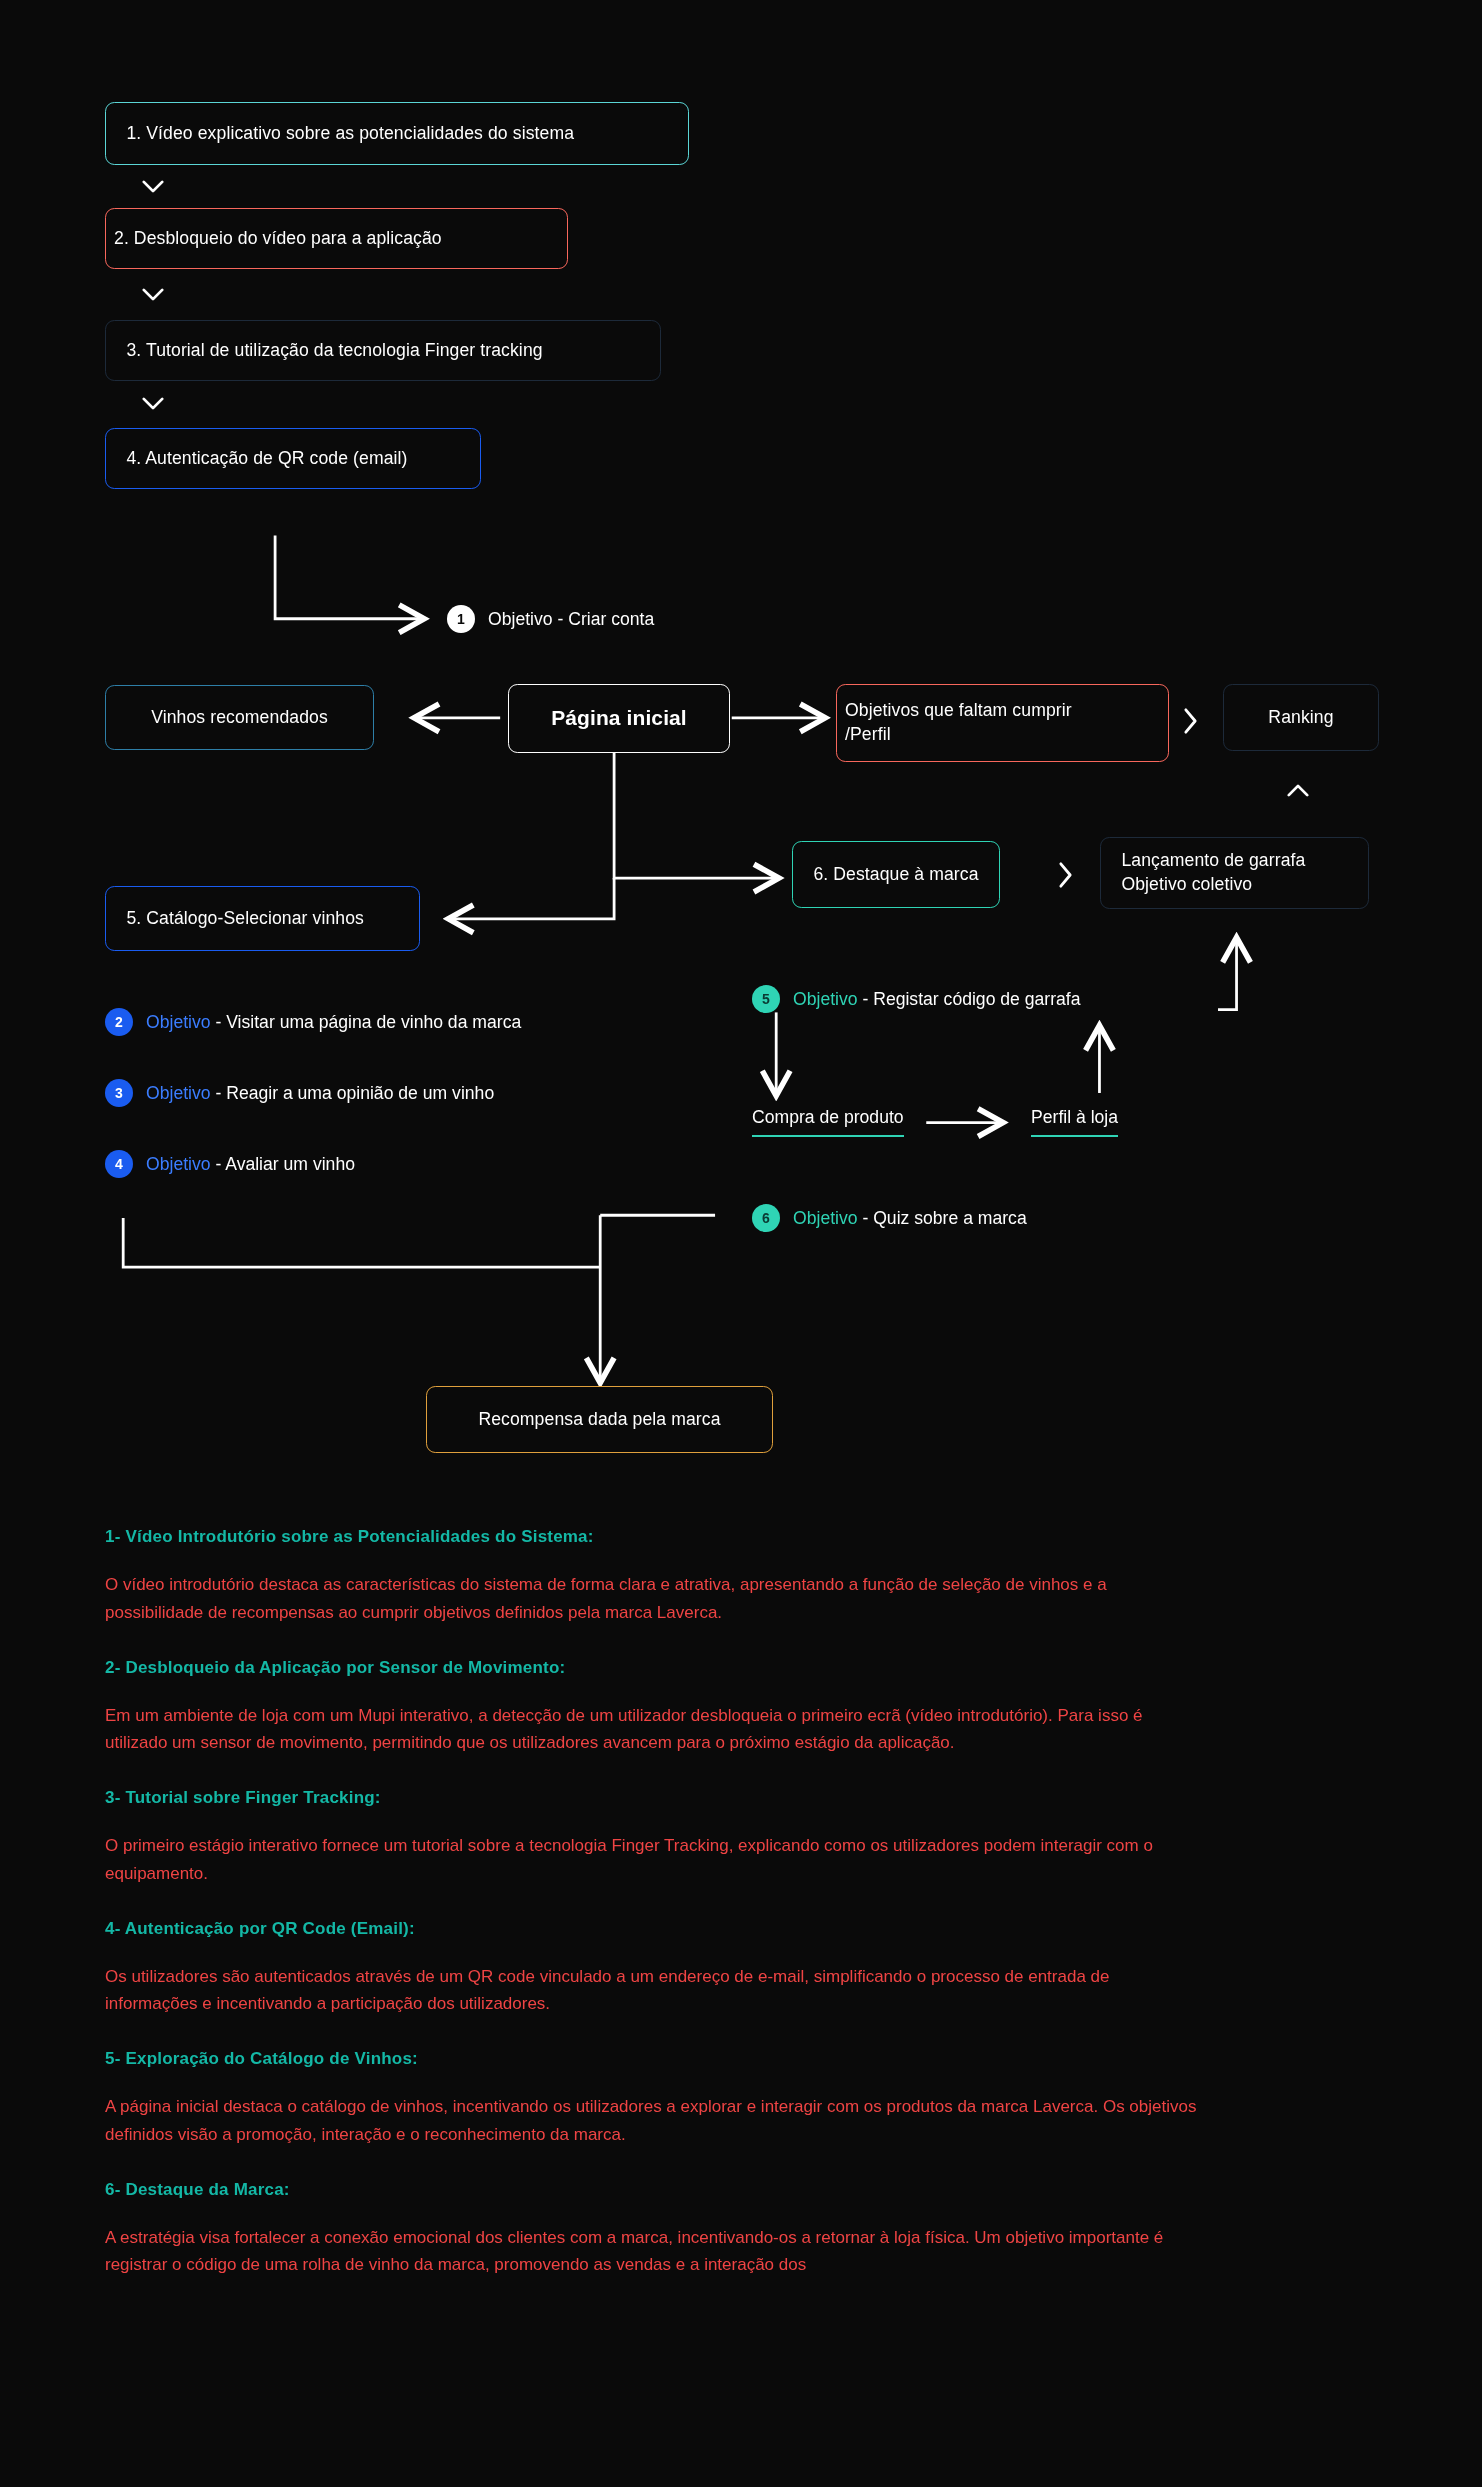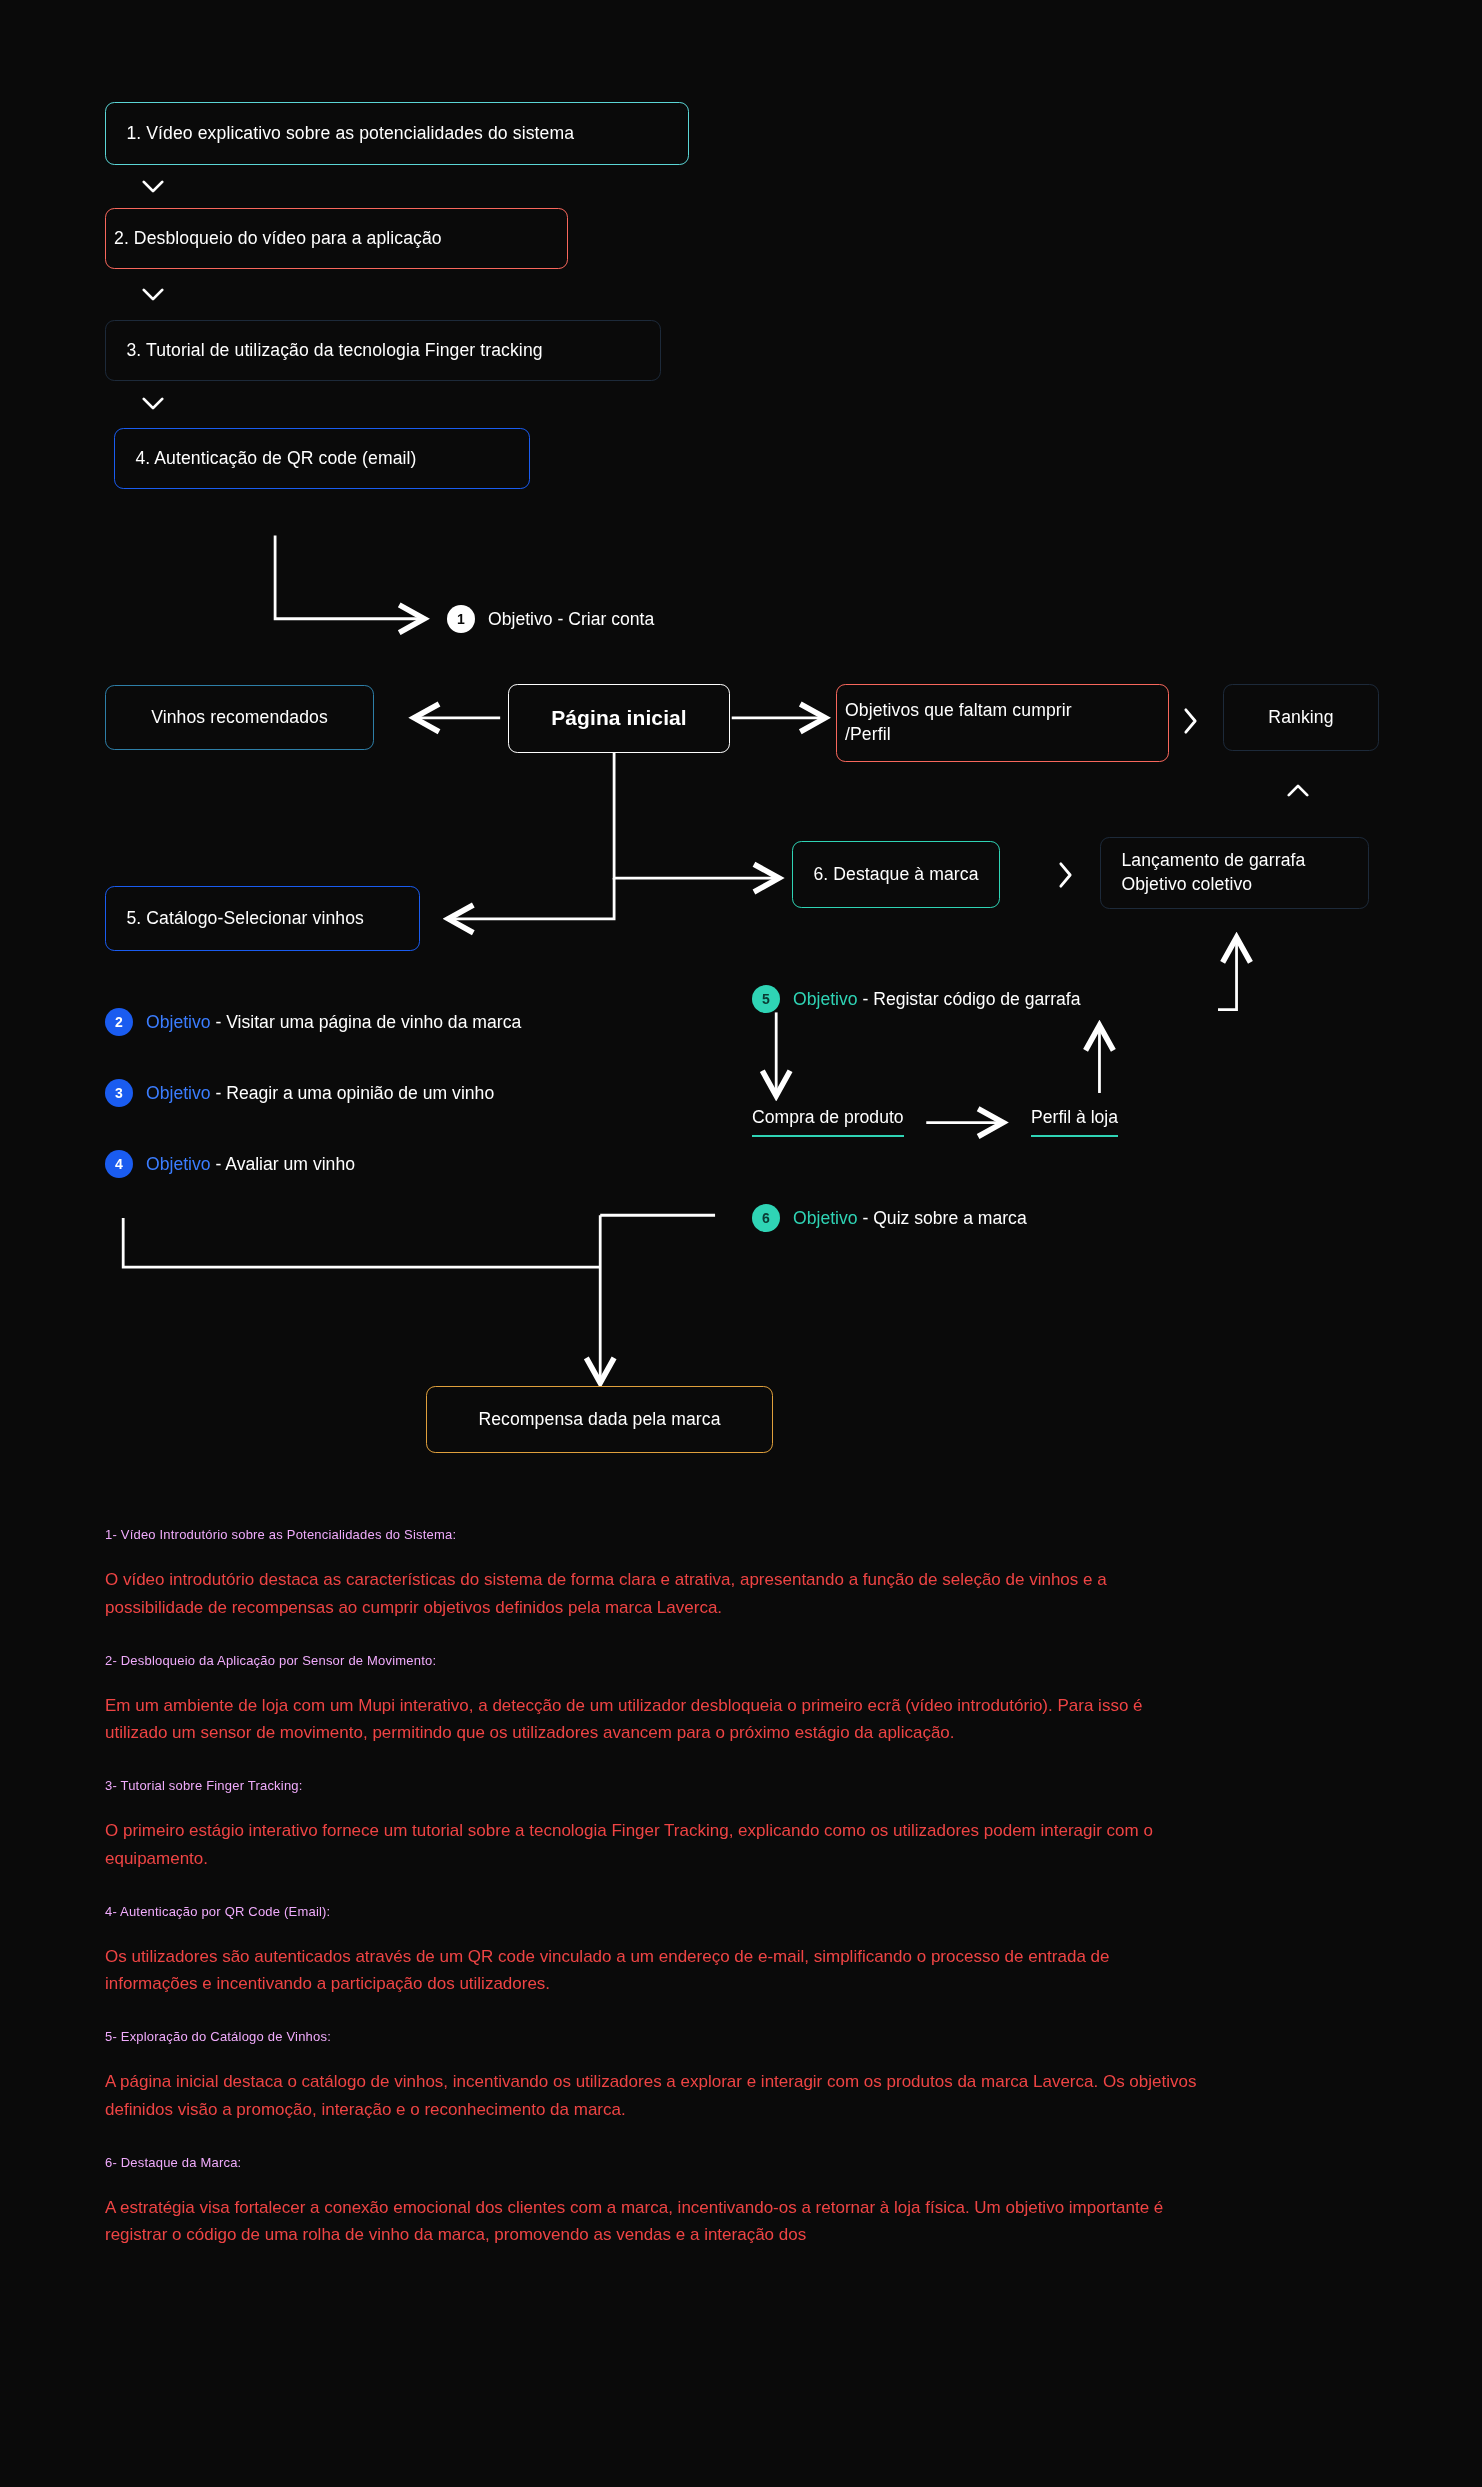--- a/index.html
+++ b/index.html
@@ -93,23 +93,23 @@
   }
 
   
   #prose {
     position: absolute;
     left: 105px;
     top: 1527px;
     width: 1093px;
   }
   .sec-head {
-    font-size: 13px;
-    font-weight: normal;
-    color: #f0abfc;
+    font-size: 17px;
+    font-weight: bold;
+    color: #14b8a6;
     margin: 0 0 24px 0;
     letter-spacing: 0.2px;
   }
   .sec-body {
     font-size: 17px;
     line-height: 1.62;
     color: #ef4444;
     margin: 0 0 31.5px 0;
   }
   .sec-body:last-child { margin-bottom: 0; }
@@ -172,21 +172,21 @@
 <div class="node c-navy" style="left:105px; top:320px; width:556px; height:61px;">
   <span>3. Tutorial de utilização da tecnologia Finger tracking</span>
 </div>
 
 <div class="chev" style="left:141px; top:396px;">
   <svg viewBox="0 0 26 16">
       <path d="M3,3 L13,13 L23,3" fill="none" stroke="#ffffff" stroke-width="3" stroke-linecap="round" stroke-linejoin="round"></path>
     </svg>
 </div>
 
-<div class="node c-blue" style="left:114px; top:428px; width:416px; height:61px;">
+<div class="node c-blue" style="left:105px; top:428px; width:376px; height:61px;">
   <span>4. Autenticação de QR code (email)</span>
 </div>
 
 <div class="obj" style="left:447px; top:605px;">
   <span class="badge white">1</span>
   <span class="obj-text"><span class="kw-plain">Objetivo</span><span> - Criar conta</span></span>
 </div>
 
 <div class="node c-steel center" style="left:105px; top:685px; width:269px; height:65px;">
   <span>Vinhos recomendados</span>

